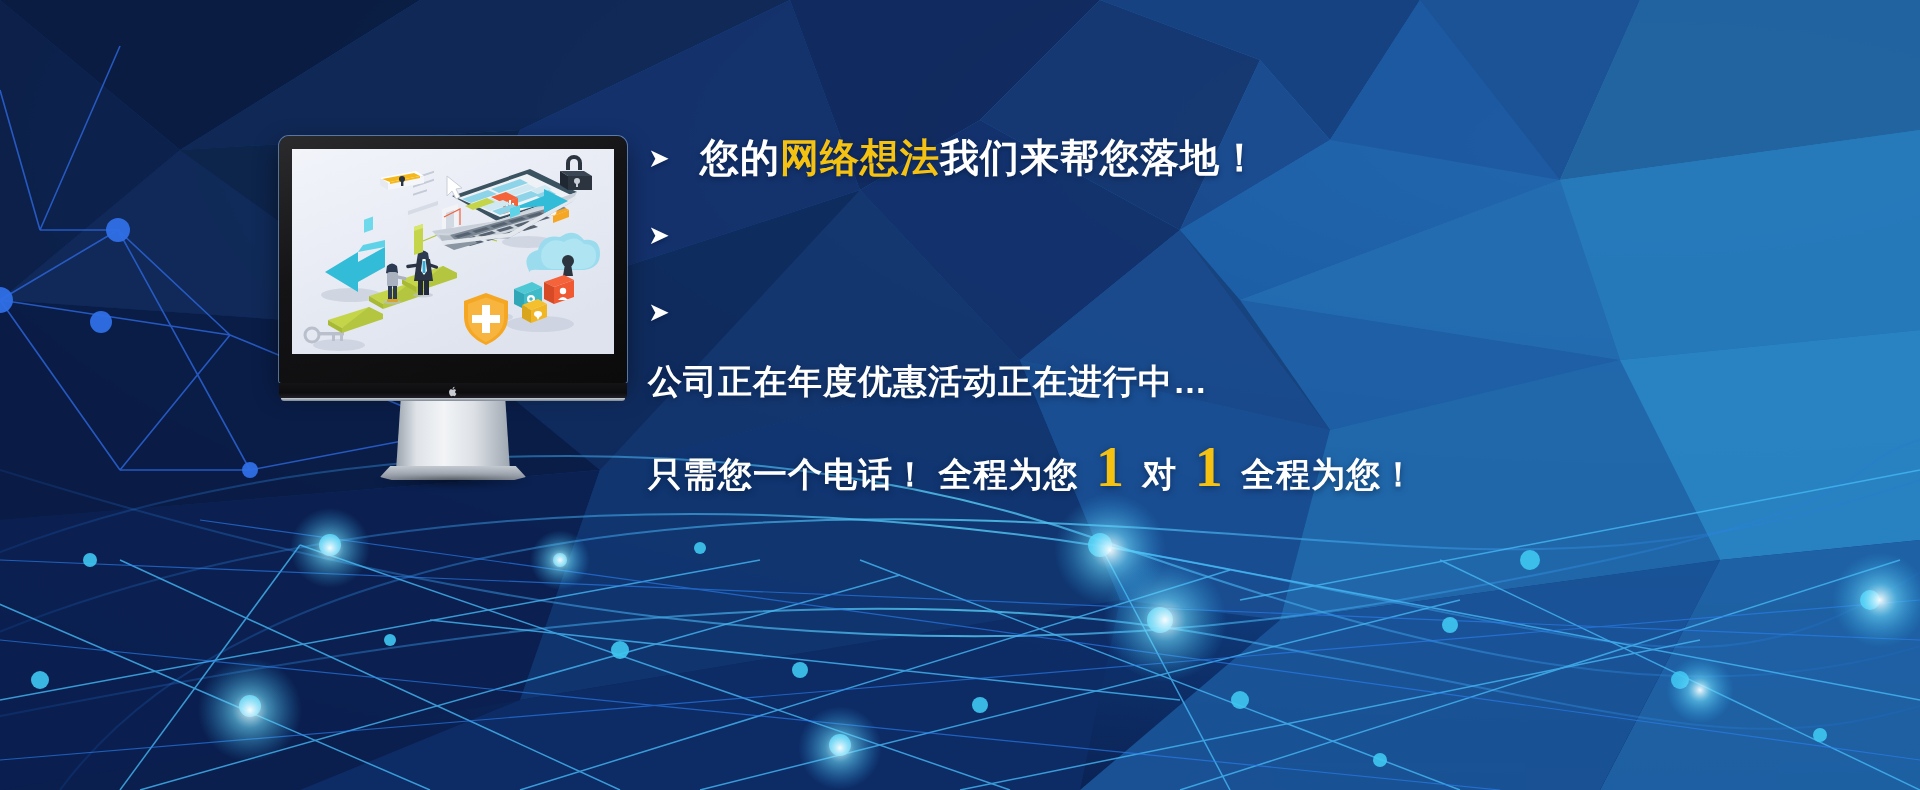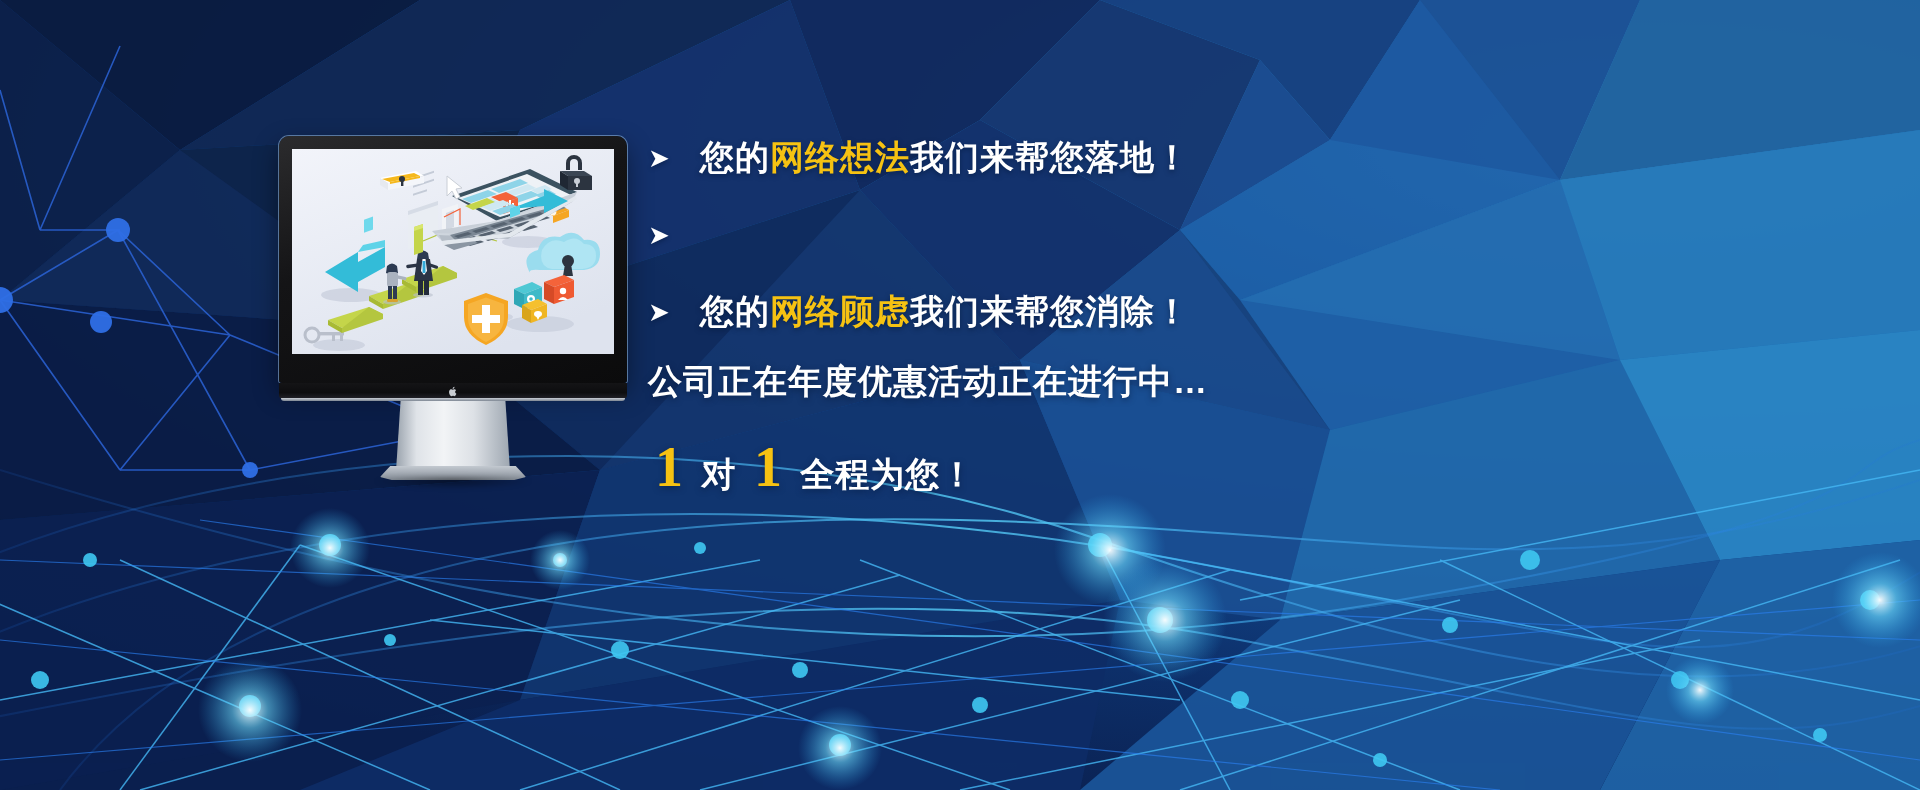--- a/index.html
+++ b/index.html
@@ -96,21 +96,21 @@
   }
   .bullet-mark{
     width:52px;
     font-size:26px; line-height:1;
     color:#ffffff;
     text-align:left;
     flex:0 0 52px;
     text-shadow:0 2px 4px rgba(0,20,50,.45);
   }
   .bullet-text{
-    font-size:34px;
+    font-size:39px;
     font-weight:700;
     letter-spacing:1px;
     color:#ffffff;
     white-space:nowrap;
     text-shadow:0 2px 5px rgba(2,22,52,.55);
   }
   .hl{ color:#f6c212; }
 
   .promo-line{
     font-size:34px;
@@ -525,26 +525,26 @@
       <span class="bullet-mark">➤</span>
       <span class="bullet-text"><span>您的</span><span class="hl">网络想法</span><span>我们来帮您落地！</span></span>
     </div>
 
     <div class="bullet-line">
       <span class="bullet-mark">➤</span>
     </div>
 
     <div class="bullet-line">
       <span class="bullet-mark">➤</span>
-      <span class="bullet-text"><span>您的</span><span class="hl">网络顾虑</span><span>我们来帮您消除！</span></span>
     </div>
 
     <div class="promo-line" id="promo-1">公司正在年度优惠活动正在进行中…</div>
 
     <div class="promo-line" id="promo-2">
+      <span class="promo-seg">只需您一个电话！ 全程为您 </span>
       <span class="big-one">1</span>
       <span class="promo-seg"> 对 </span>
       <span class="big-one">1</span>
       <span class="promo-seg"> 全程为您！</span>
     </div>
   </div>
 
 </div>
 
 </body></html>

